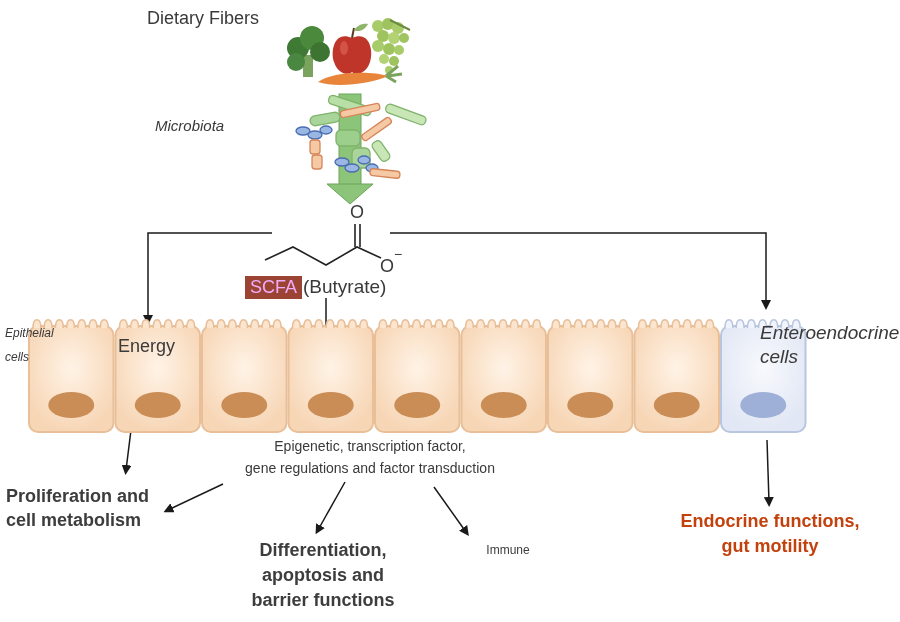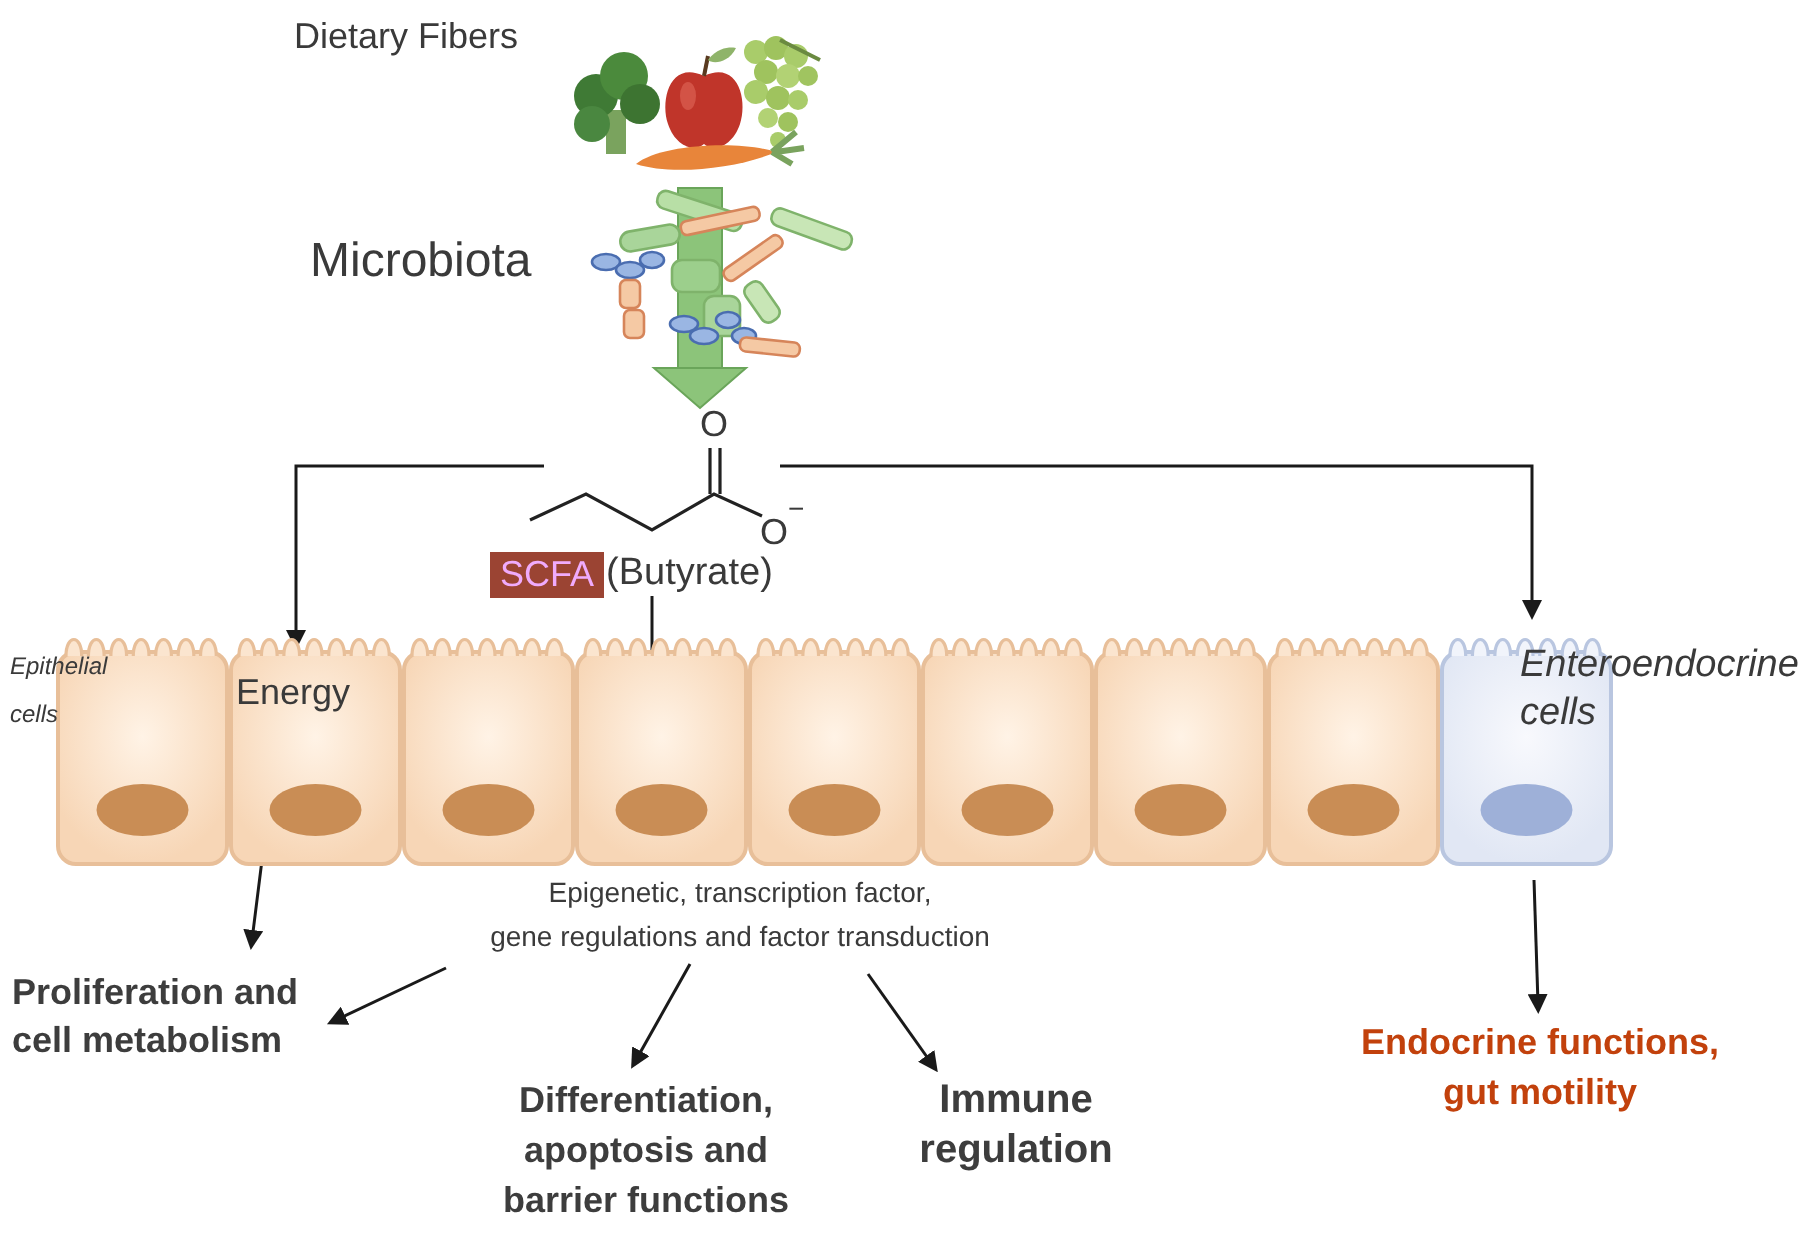--- a/index.html
+++ b/index.html
@@ -151,21 +151,21 @@
       </g>
       <g>
         <rect x="721" y="326" width="84.5" height="106" rx="9" fill="url(#eeg)" stroke="#b9c6e0" stroke-width="2"></rect>
         <path d="M725,328 C725,317 732.85,317 732.85,328 M736.2142857142857,328 C736.2142857142857,317 744.0642857142857,317 744.0642857142857,328 M747.4285714285714,328 C747.4285714285714,317 755.2785714285715,317 755.2785714285715,328 M758.6428571428571,328 C758.6428571428571,317 766.4928571428571,317 766.4928571428571,328 M769.8571428571429,328 C769.8571428571429,317 777.7071428571429,317 777.7071428571429,328 M781.0714285714286,328 C781.0714285714286,317 788.9214285714286,317 788.9214285714286,328 M792.2857142857142,328 C792.2857142857142,317 800.1357142857142,317 800.1357142857142,328 " fill="#f1f4fb" stroke="#b9c6e0" stroke-width="1.6"></path>
         <ellipse cx="763.25" cy="405" rx="23" ry="13" fill="#9eb0d8"></ellipse>
       </g>
     </g>
 </svg>
 
 <div class="lbl" style="left:147px;top:8px;font-size:18px;">Dietary Fibers</div>
-<div class="lbl" style="left:155px;top:117px;font-size:24px;">Microbiota</div>
+<div class="lbl" style="left:155px;top:117px;font-size:15px;font-style:italic;">Microbiota</div>
 
 <div class="lbl" style="left:350px;top:202px;font-size:18px;">O</div>
 <div class="lbl" style="left:380px;top:256px;font-size:18px;">O</div>
 <div class="lbl" style="left:394px;top:246px;font-size:14px;">−</div>
 <div class="scfa-badge">SCFA</div>
 <div class="lbl" style="left:303px;top:276px;font-size:19px;line-height:22px;">(Butyrate)</div>
 
 <div class="lbl it" style="left:5px;top:321px;font-size:12px;line-height:24px;">
   <div>Epithelial</div>
   <div>cells</div>
@@ -183,20 +183,19 @@
 
 <div class="lbl" style="left:6px;top:484px;font-size:18px;line-height:24px;font-weight:bold;color:#3d3d3d;">
   <div>Proliferation and</div>
   <div>cell metabolism</div>
 </div>
 <div class="lbl c" style="left:228px;top:538px;width:190px;font-size:18px;line-height:25px;font-weight:bold;color:#3d3d3d;">
   <div>Differentiation,</div>
   <div>apoptosis and</div>
   <div>barrier functions</div>
 </div>
-<div class="lbl c" style="left:448px;top:538px;width:120px;font-size:20px;line-height:25px;font-weight:bold;color:#3d3d3d;">
+<div class="lbl c" style="left:448px;top:538px;width:120px;font-size:12px;line-height:25px;font-weight:normal;color:#3d3d3d;">
   <div>Immune</div>
-  <div>regulation</div>
 </div>
 <div class="lbl c" style="left:660px;top:509px;width:220px;font-size:18px;line-height:25px;font-weight:bold;color:#c2410c;">
   <div>Endocrine functions,</div>
   <div>gut motility</div>
 </div>
 
 </body></html>

